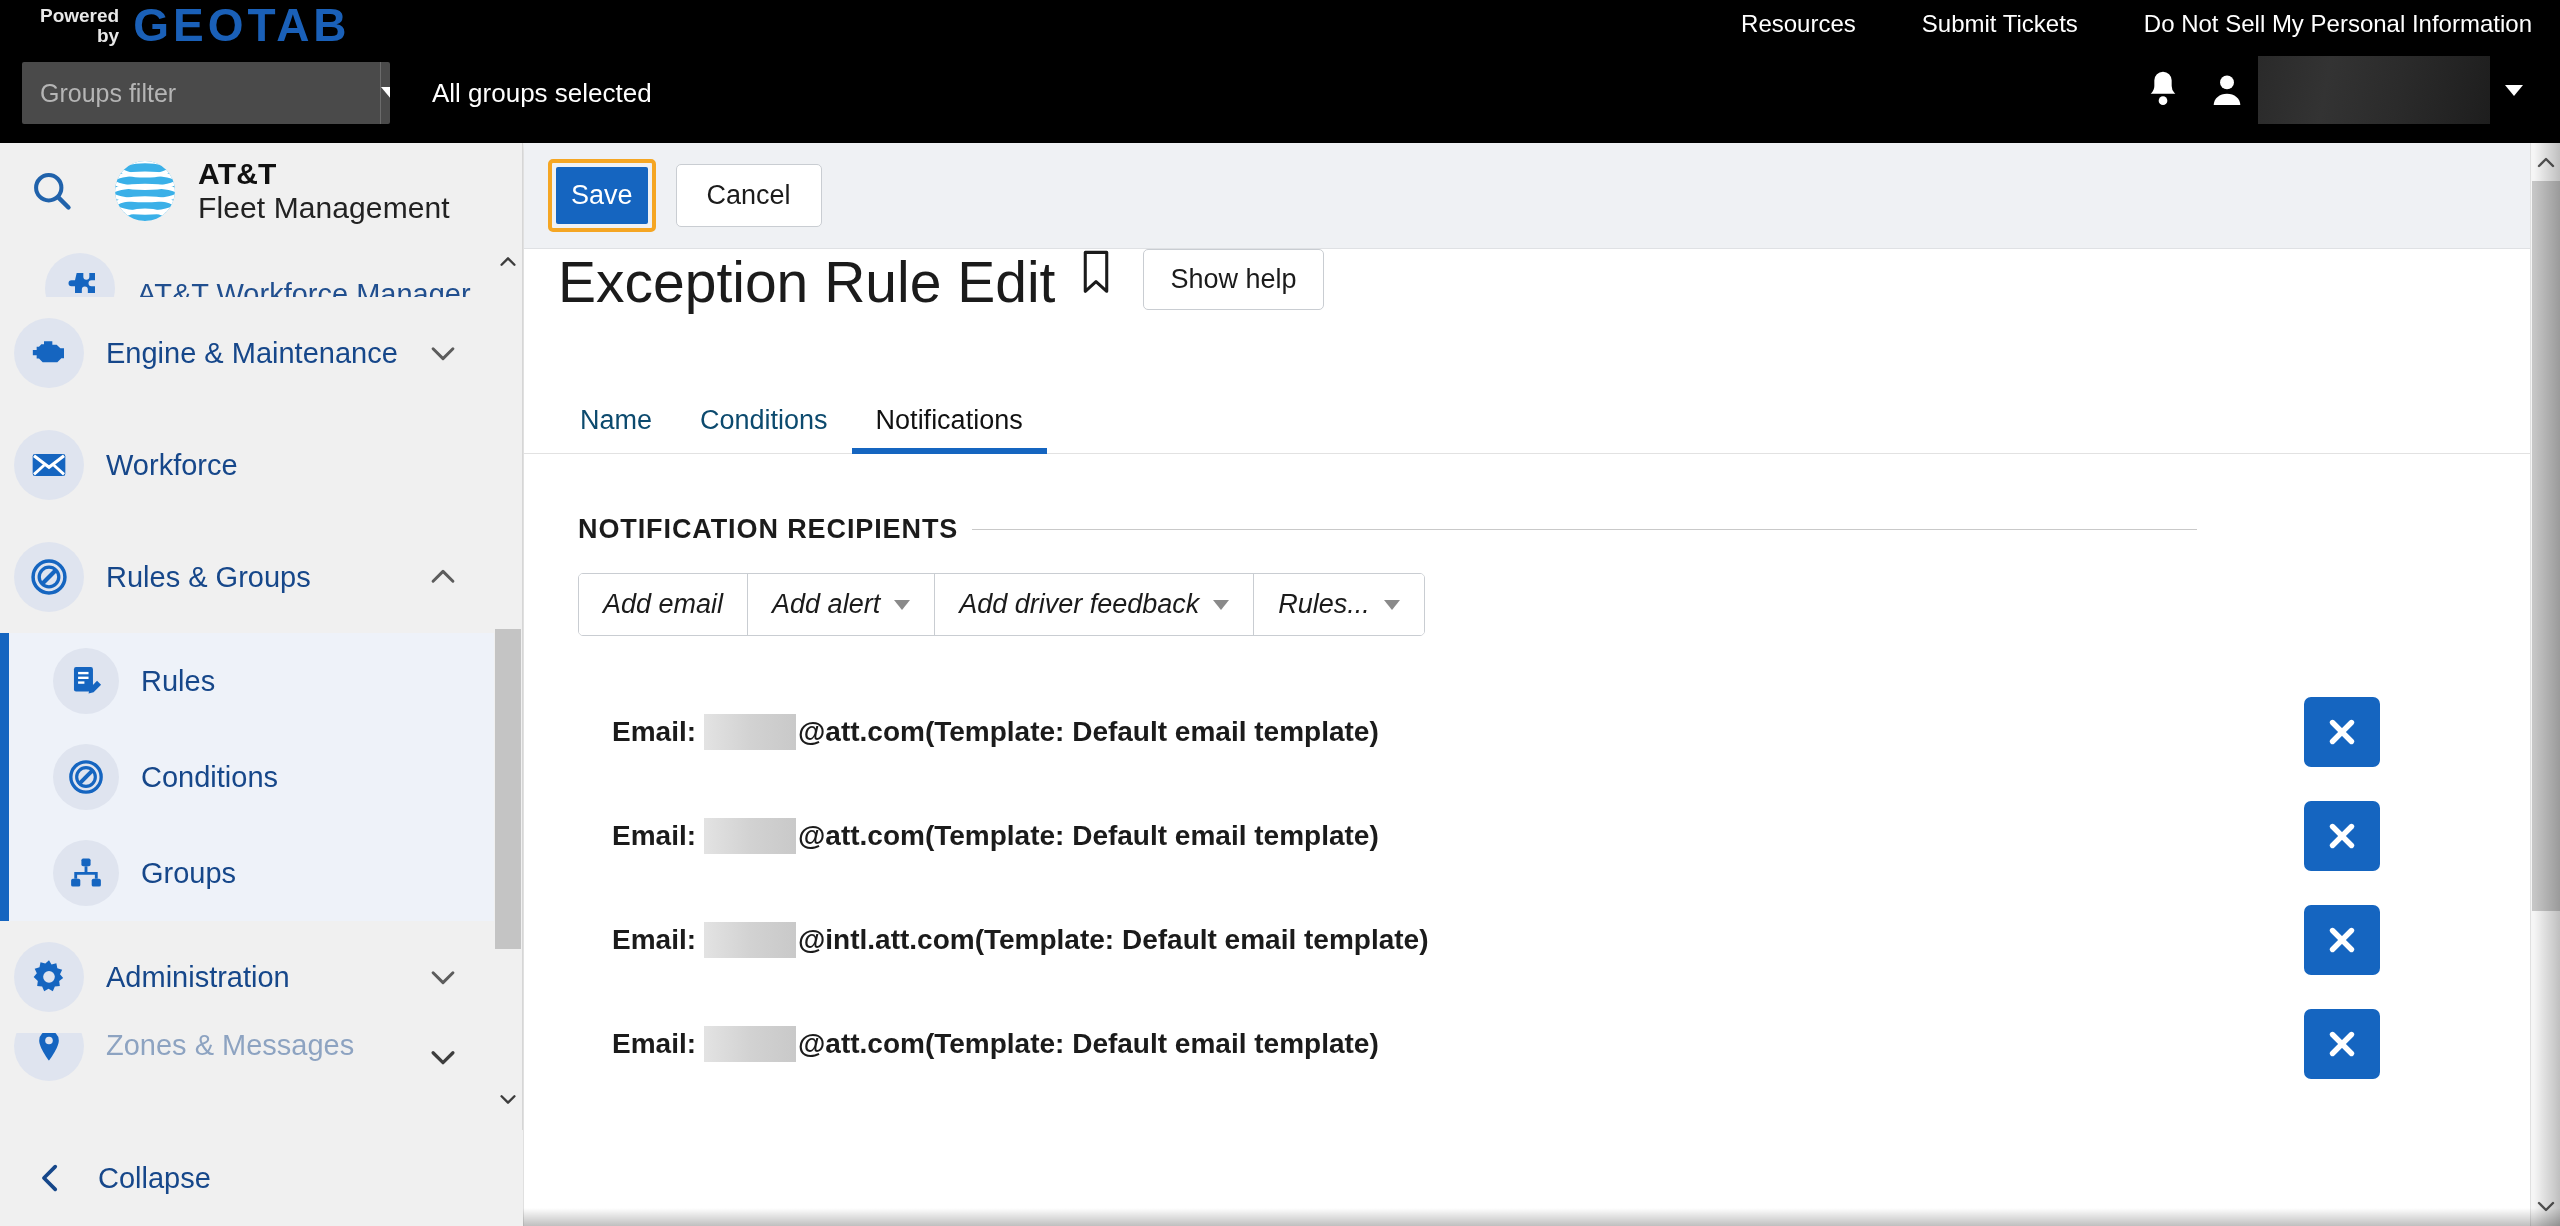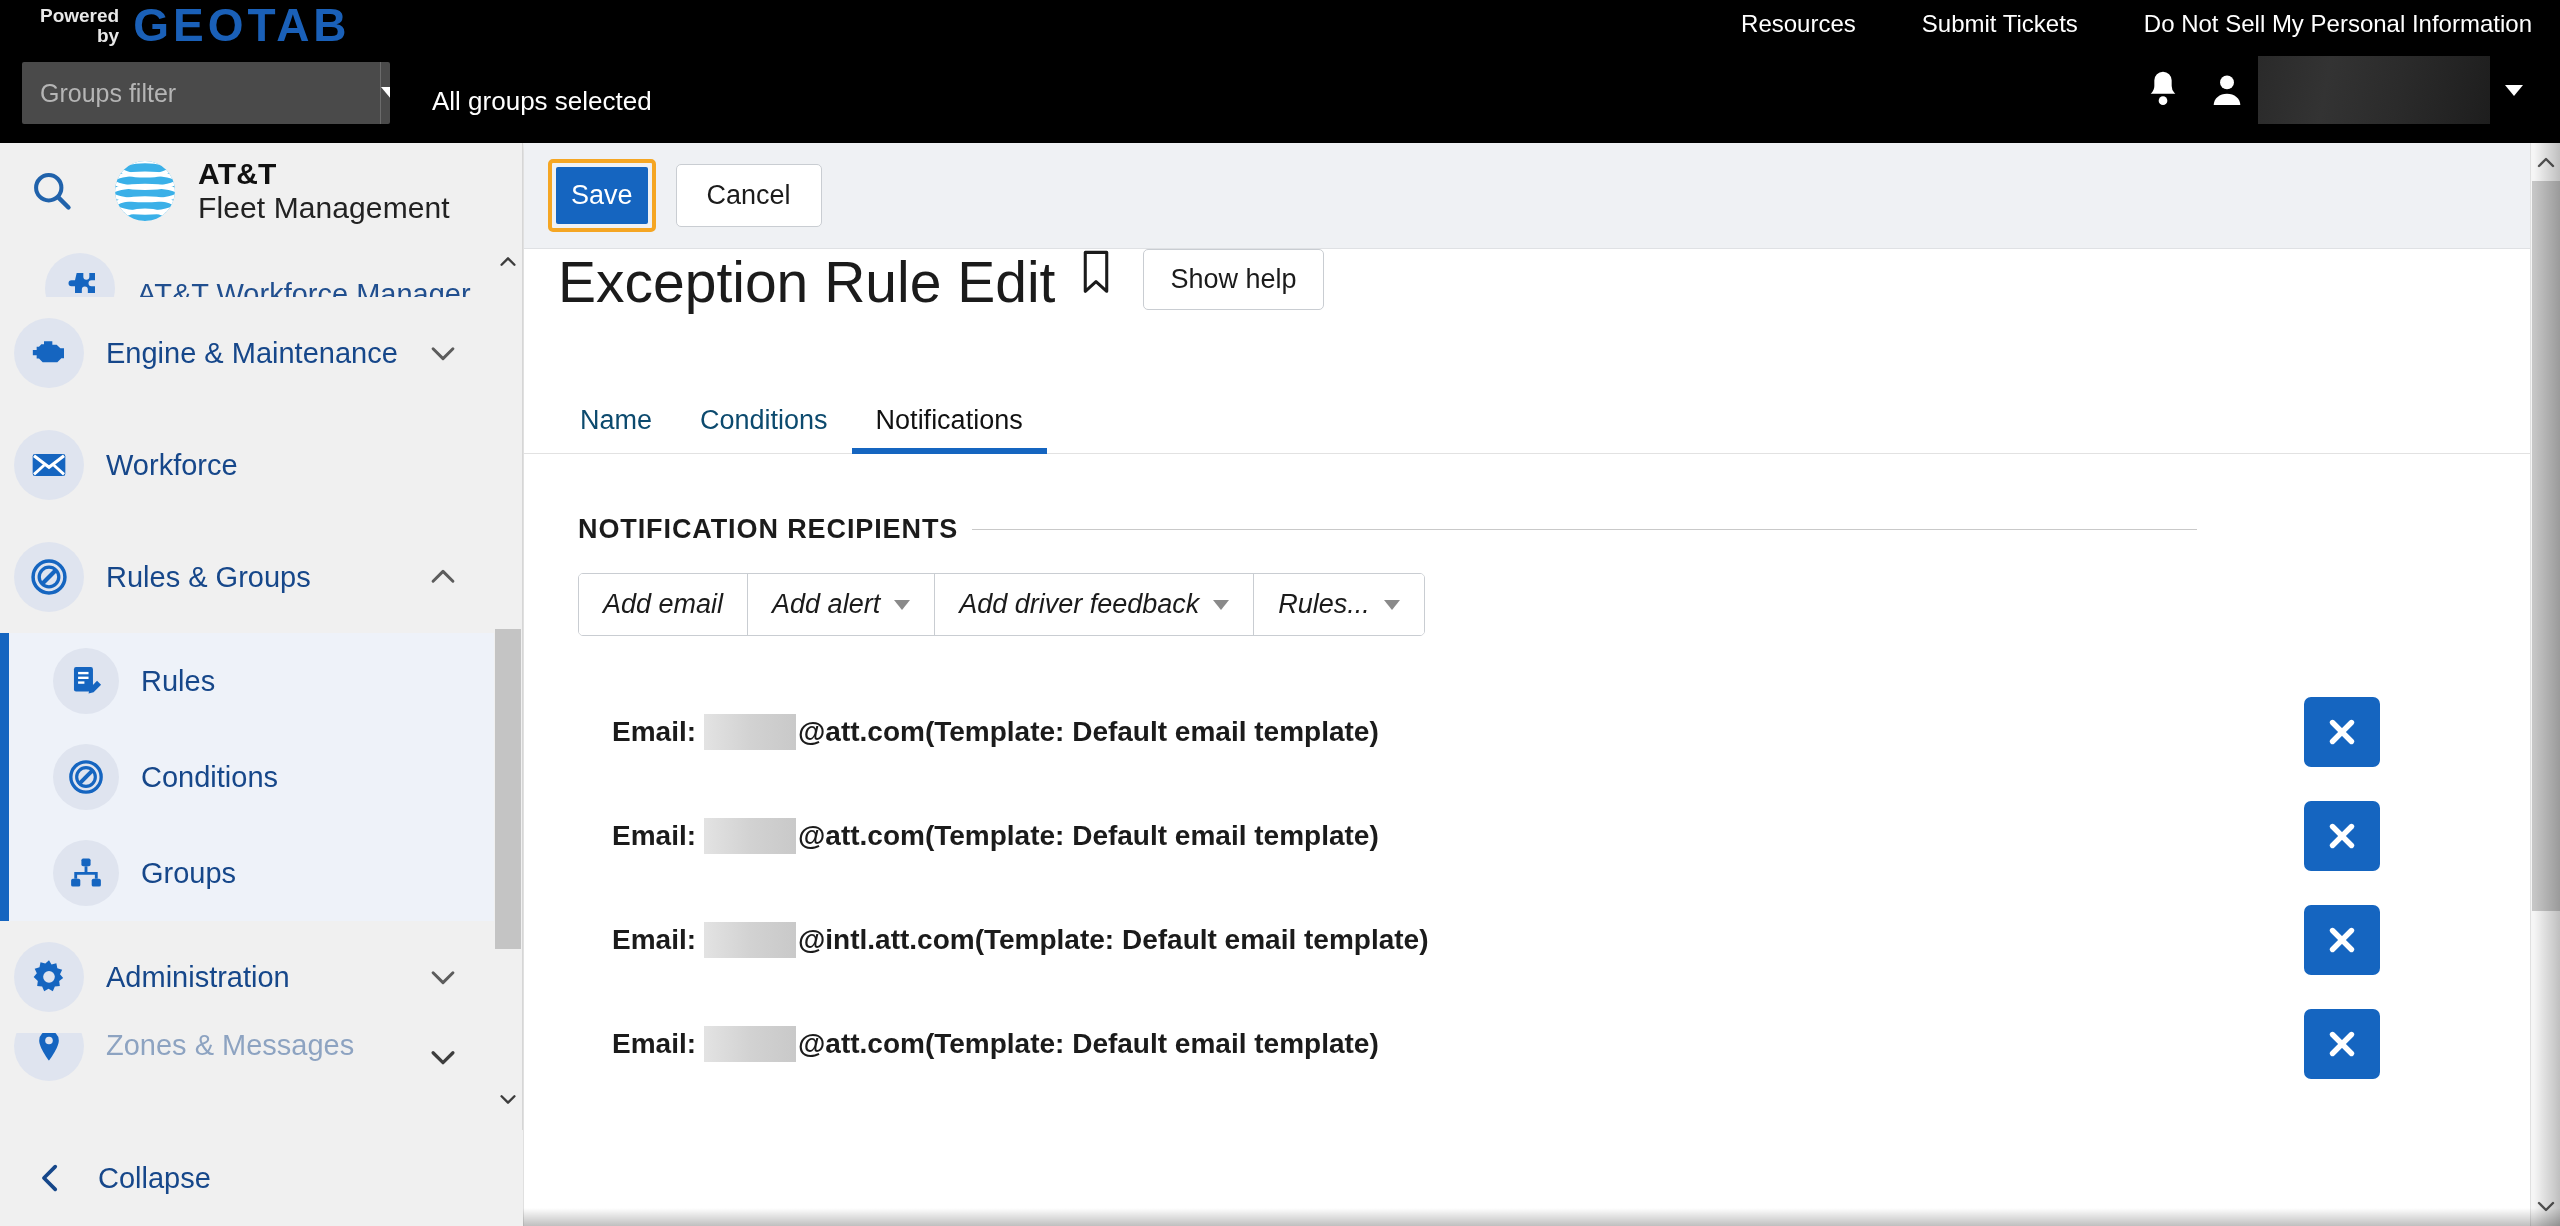--- a/index.html
+++ b/index.html
@@ -53,21 +53,21 @@
     display: flex; align-items: center; justify-content: center;
     cursor: pointer;
   }
   .caret-down {
     width: 0; height: 0;
     border-left: 10px solid transparent;
     border-right: 10px solid transparent;
     border-top: 12px solid #ffffff;
   }
   .groups-selected-txt {
-    position: absolute; left: 432px; top: 86px;
+    position: absolute; left: 432px; top: 78px;
     color: #ffffff; font-size: 26px; white-space: nowrap;
   }
 
   .topbar-right {
     position: absolute; right: 22px; top: 55px;
     display: flex; align-items: center; gap: 0;
   }
   .bell-btn { width: 70px; height: 70px; display:flex; align-items:center; justify-content:center; cursor:pointer;}
   .user-btn { width: 58px; height: 70px; display:flex; align-items:center; justify-content:center; cursor:pointer;}
   .user-name-redacted {

